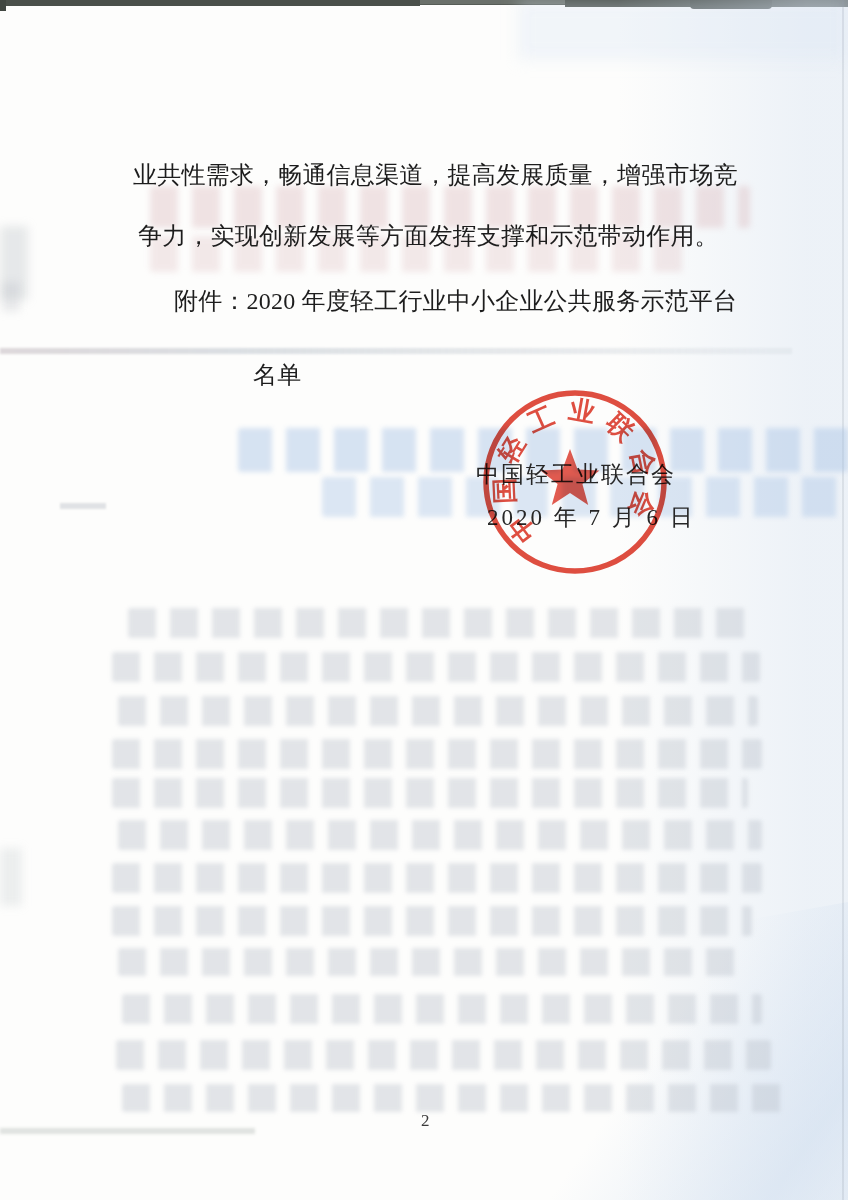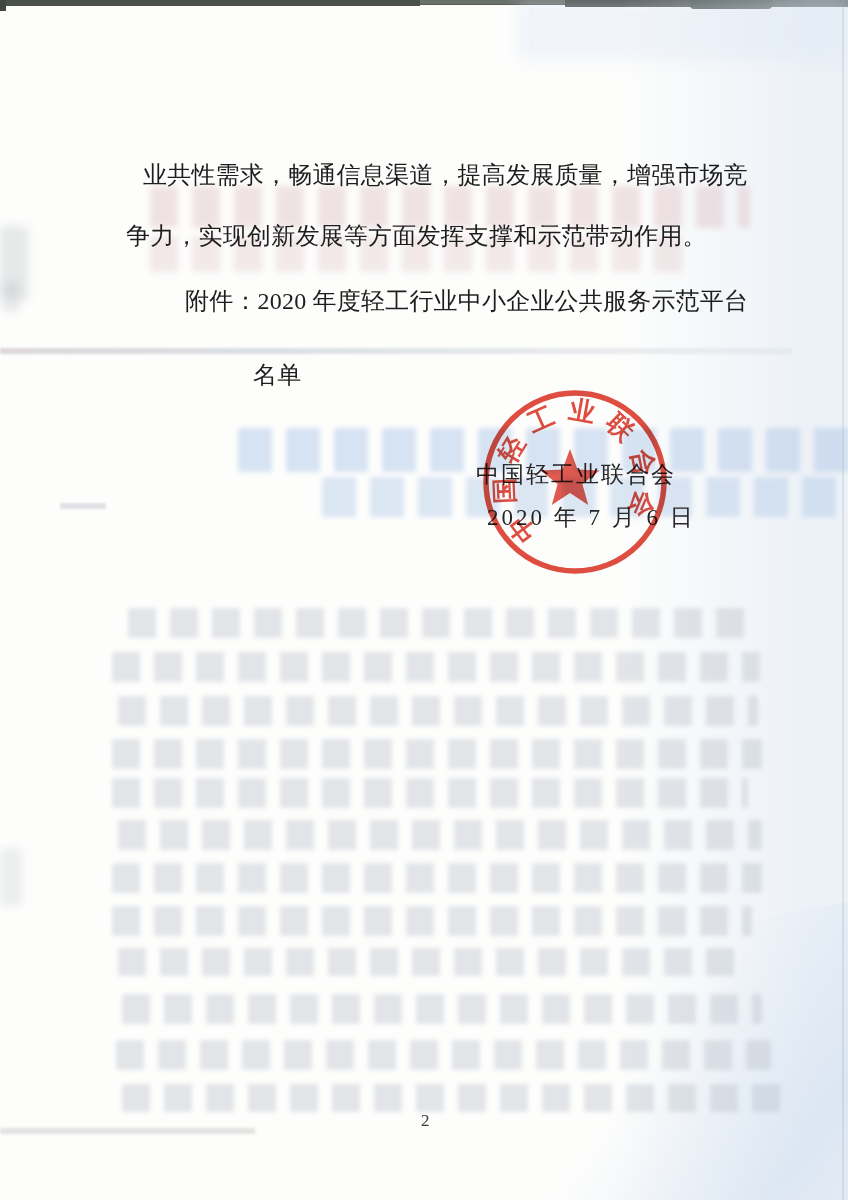--- a/index.html
+++ b/index.html
@@ -88,24 +88,24 @@
   <div class="bleed gray" style="left:112px;top:778px;width:636px;height:30px"></div>
   <div class="bleed gray" style="left:118px;top:820px;width:644px;height:30px"></div>
   <div class="bleed gray" style="left:112px;top:863px;width:650px;height:30px"></div>
   <div class="bleed gray" style="left:112px;top:906px;width:640px;height:30px"></div>
   <div class="bleed gray" style="left:118px;top:948px;width:630px;height:28px"></div>
 
   <div class="bleed gray" style="left:122px;top:994px;width:640px;height:30px"></div>
   <div class="bleed gray" style="left:116px;top:1040px;width:655px;height:30px"></div>
   <div class="bleed gray" style="left:122px;top:1084px;width:668px;height:28px"></div>
 
-  <div class="txt body-line" style="left:143px;top:163px">业共性需求，畅通信息渠道，提高发展质量，增强市场竞</div>
-  <div class="txt body-line" style="left:126px;top:224px">争力，实现创新发展等方面发挥支撑和示范带动作用。</div>
+  <div class="txt body-line" style="left:133px;top:163px">业共性需求，畅通信息渠道，提高发展质量，增强市场竞</div>
+  <div class="txt body-line" style="left:138px;top:224px">争力，实现创新发展等方面发挥支撑和示范带动作用。</div>
 
-  <div class="txt body-line" style="left:185px;top:289px">附件：2020 年度轻工行业中小企业公共服务示范平台</div>
+  <div class="txt body-line" style="left:174px;top:289px">附件：2020 年度轻工行业中小企业公共服务示范平台</div>
   <div class="txt body-line" style="left:253px;top:363px">名单</div>
 
   <div class="txt sig" style="left:476px;top:463px">中国轻工业联合会</div>
   <div class="txt sig" style="left:487px;top:506px;letter-spacing:3px">2020 年 7 月 6 日</div>
 
   <svg class="seal" viewBox="0 0 190 190">
     <circle cx="95" cy="95" r="89" fill="none" stroke="#dd3a2c" stroke-width="5.5"></circle>
     <polygon fill="#dd3a2c" fill-opacity="0.92" transform="translate(90,93)" points="0,-31 7.6,-10.5 29.5,-9.6 12.4,4.0 18.2,25.1 0,13 -18.2,25.1 -12.4,4.0 -29.5,-9.6 -7.6,-10.5"></polygon>
     <g transform="rotate(-7 95 95)">
       <defs>

